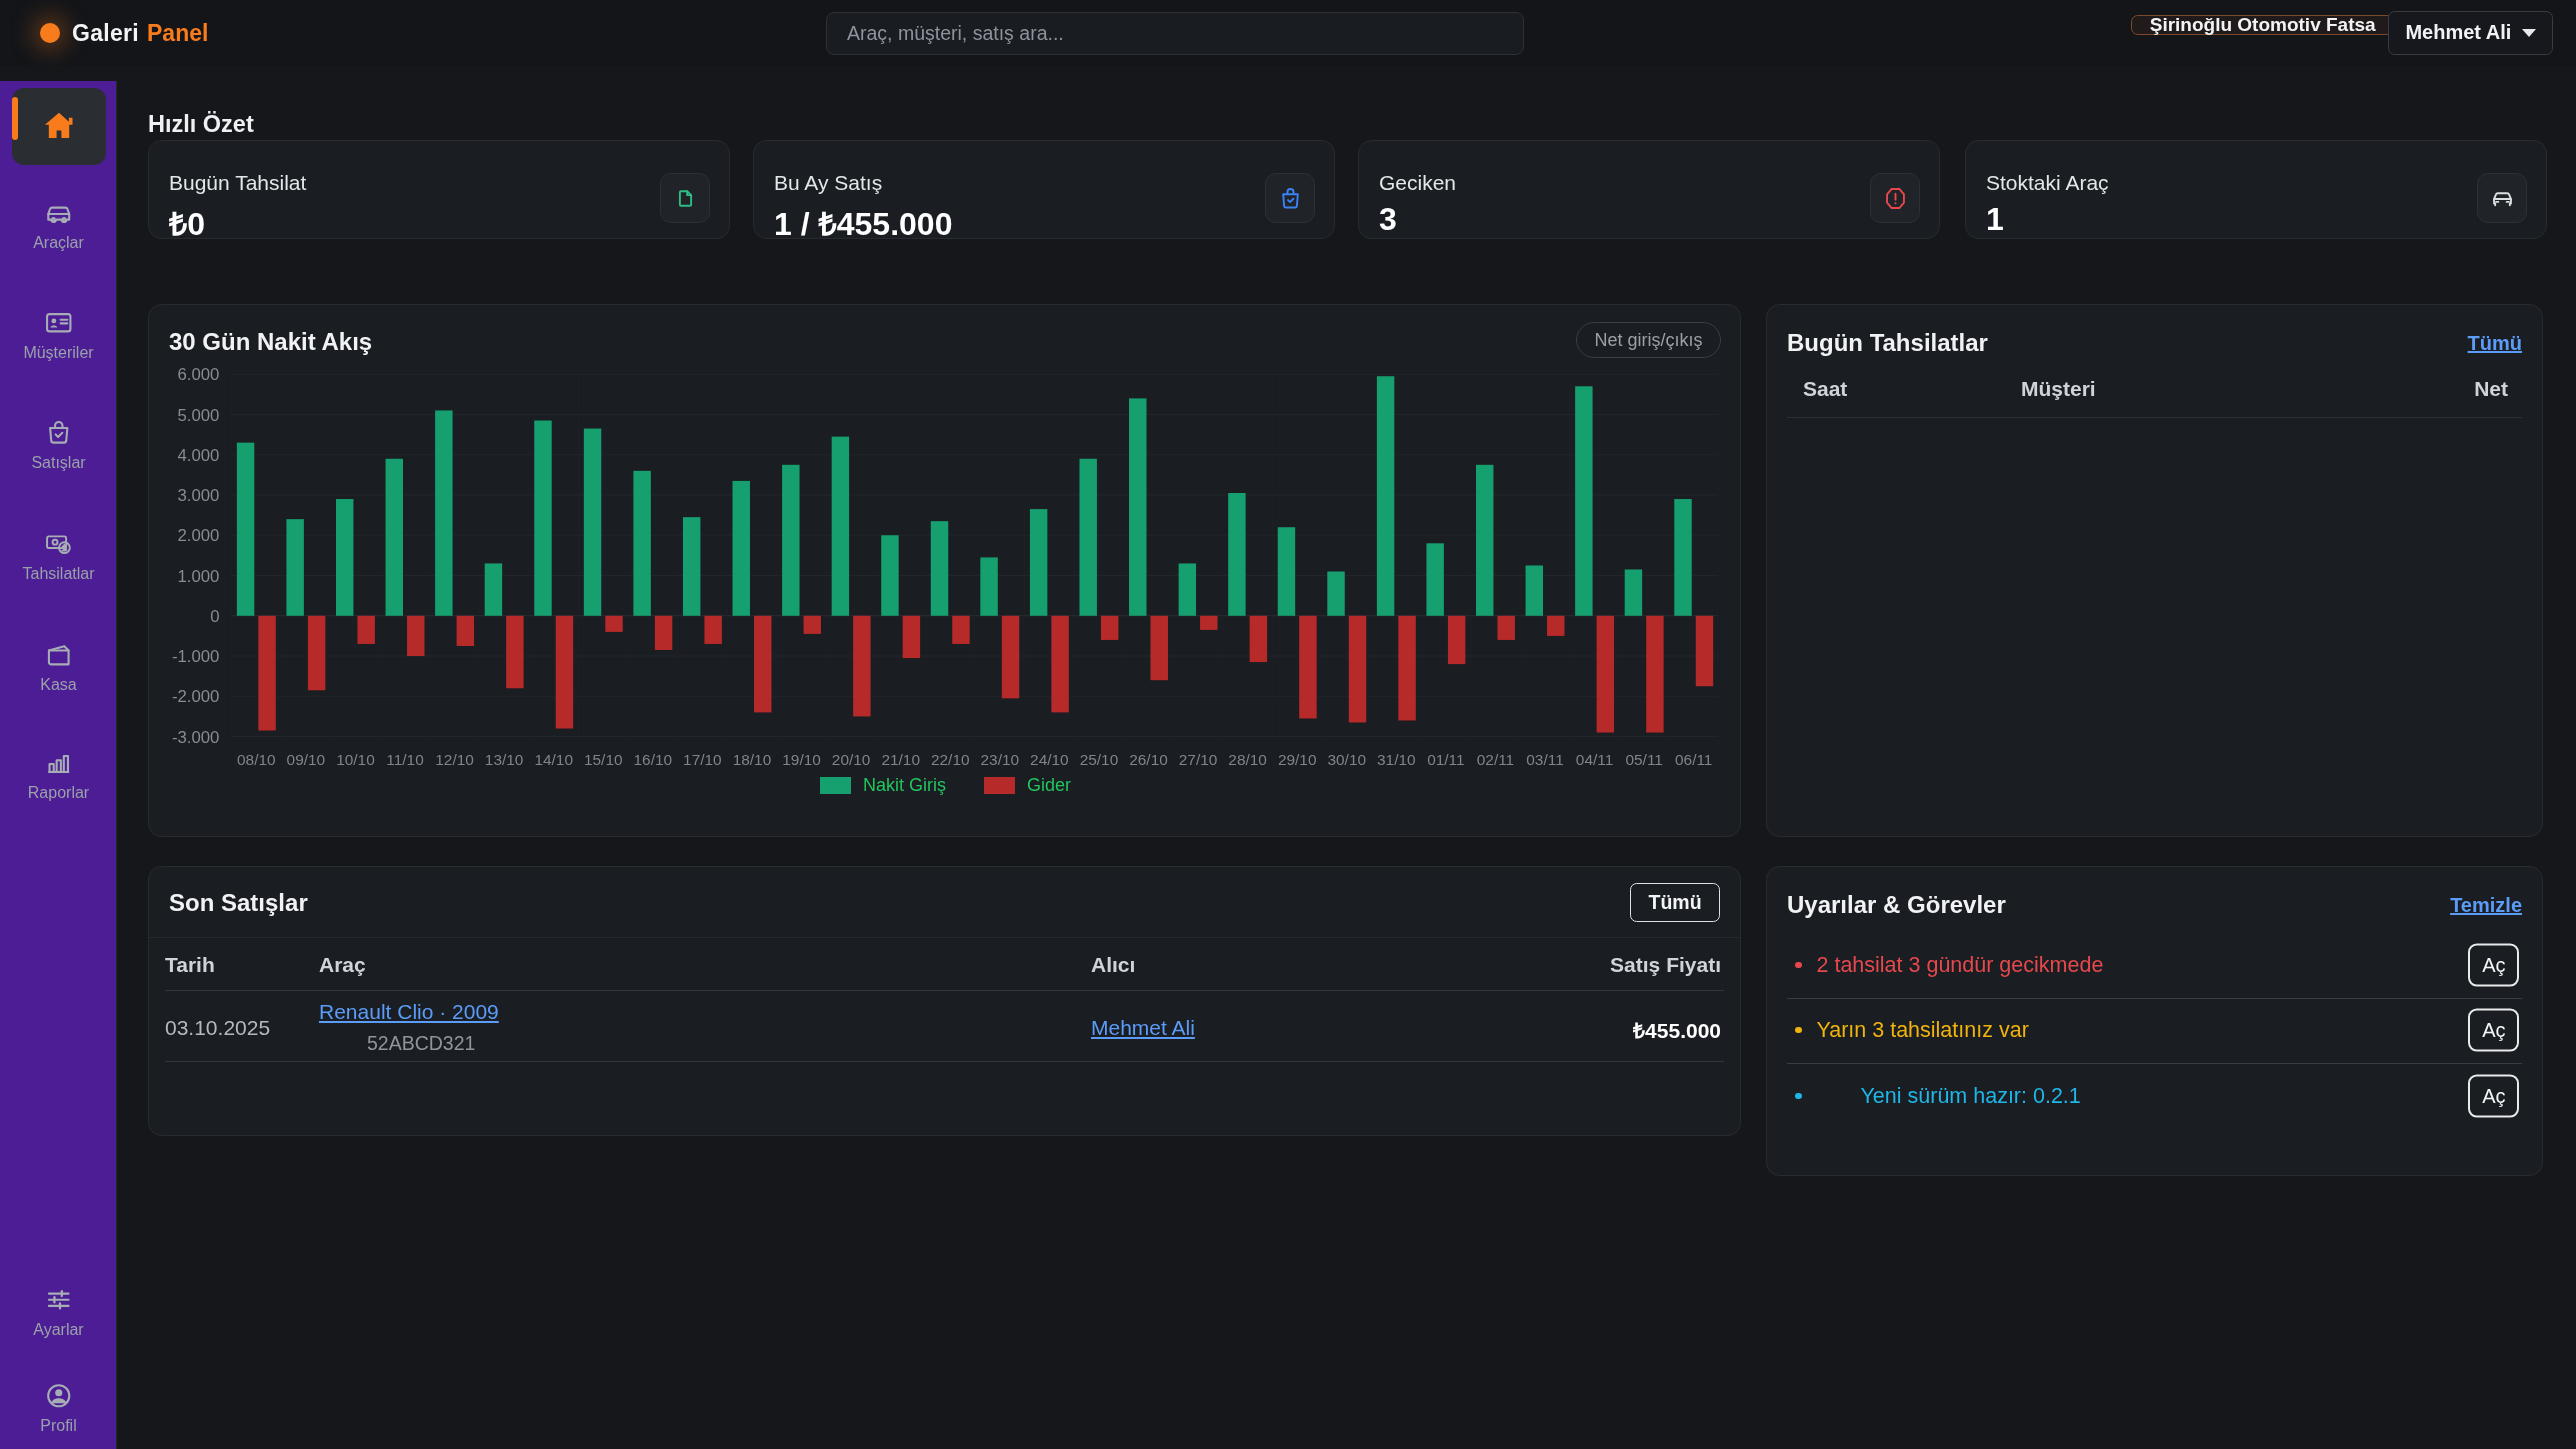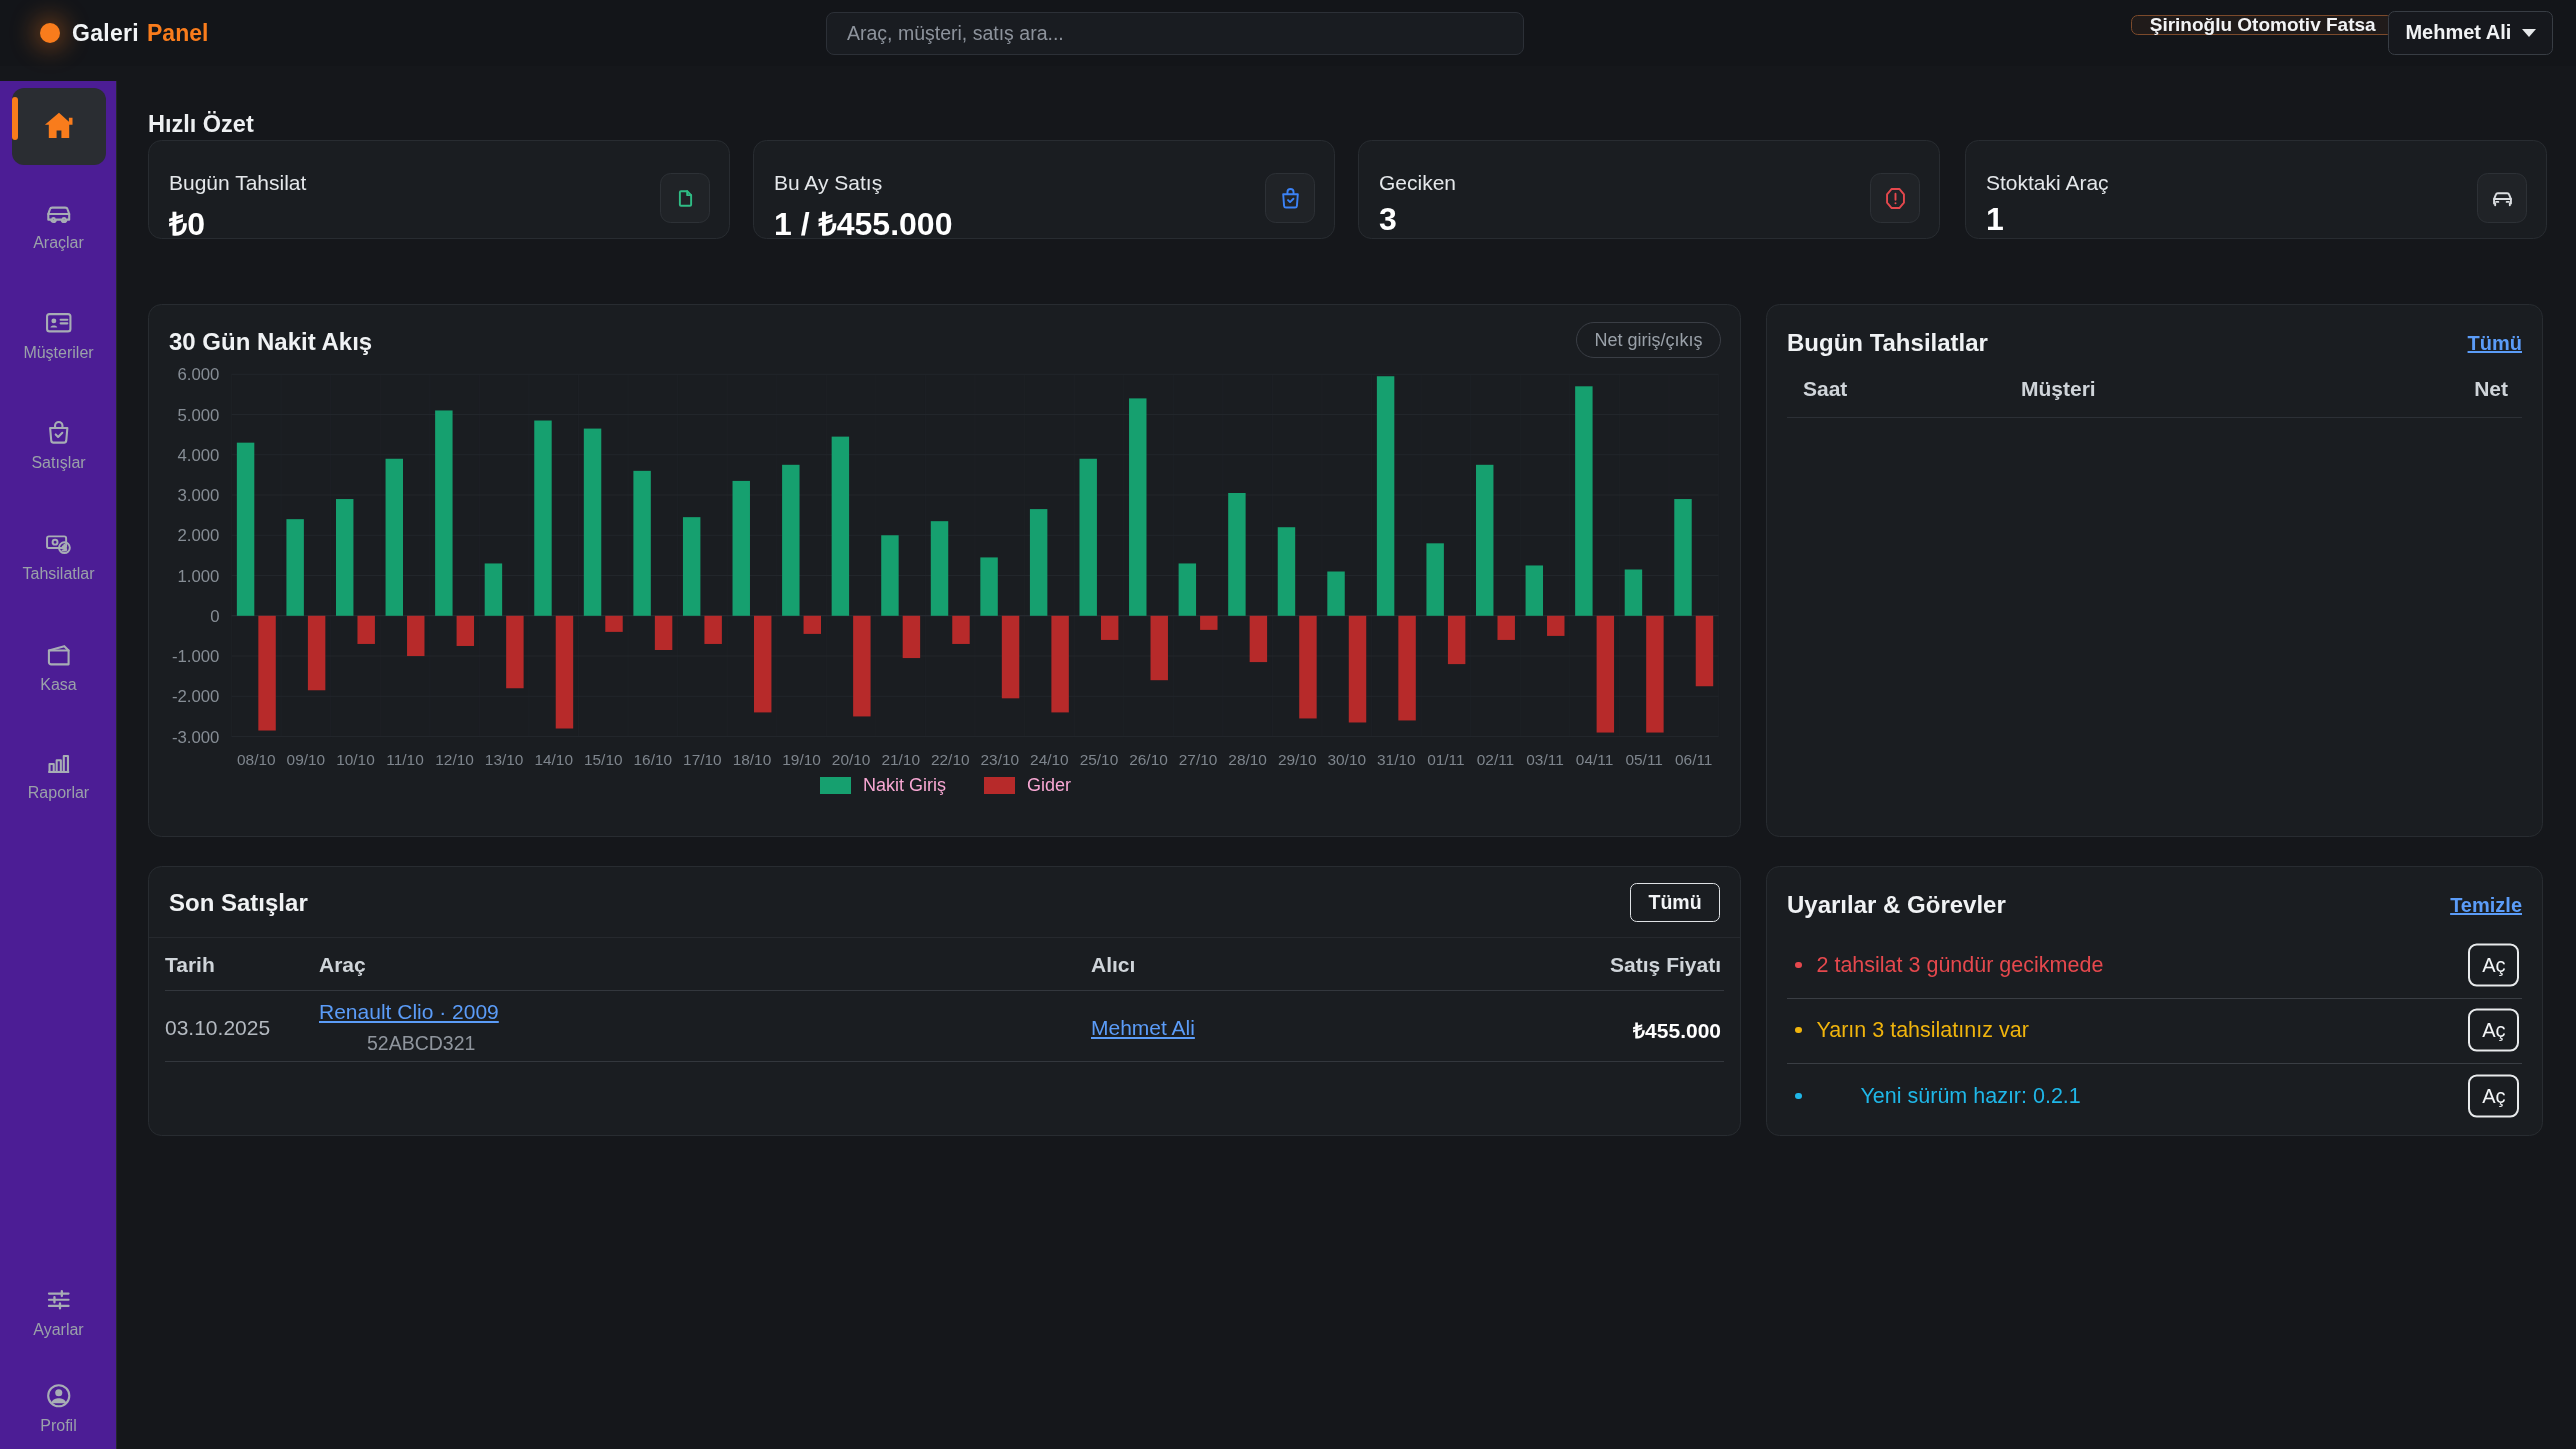--- a/index.html
+++ b/index.html
@@ -73,21 +73,21 @@
   .panel-title { font-size:24px; font-weight:bold; color:#f0f2f4; }
   .chart-card { left:148px; top:304px; width:1593px; height:533px; }
   .chart-title { position:absolute; left:20px; top:23px; }
   .chart-badge {
     position:absolute; right:19px; top:17.4px; height:36px;
     border:1.3px solid #3a3e45; border-radius:18px; display:flex; align-items:center;
     padding:0 17.4px; font-size:18px; color:#9aa1a9; cursor:pointer;
   }
   #cashflow-svg { position:absolute; left:0; top:0; width:1593px; height:533px; }
   .legend { position:absolute; left:0; top:470px; width:1593px; display:flex; justify-content:center; gap:38px; align-items:center; }
-  .legend-item { display:flex; align-items:center; gap:12px; font-size:18px; color:#f9a8d4; }
+  .legend-item { display:flex; align-items:center; gap:12px; font-size:18px; color:#22c55e; }
   .legend-swatch { width:31px; height:17.4px; }
 
   .today-card { left:1766px; top:304px; width:777px; height:533px; }
   .panel-head { position:absolute; left:20px; right:20px; top:24px; display:flex; justify-content:space-between; align-items:center; }
   .blue-link { color:#5b9cf8; font-size:20px; font-weight:bold; text-decoration:underline; cursor:pointer; }
   .today-cols { position:absolute; left:0; right:0; top:72px; height:32px; }
   .today-col { position:absolute; font-size:21px; font-weight:bold; color:#cfd4d9; }
   .today-divider { position:absolute; left:20px; right:20px; top:112px; height:1.3px; background:#2c3036; }
 
   .sales-card { left:148px; top:866px; width:1593px; height:270px; }
@@ -102,21 +102,21 @@
   .sales-col { position:absolute; font-size:21px; font-weight:bold; color:#cfd4d9; }
   .sales-div2 { position:absolute; left:16px; right:16px; top:123px; height:1.3px; background:#33373d; }
   .sales-row { position:absolute; left:0; right:0; top:125px; height:69px; }
   .cell { position:absolute; font-size:21px; }
   .cell-date { color:#b3b9c0; top:24px; }
   .cell-link { color:#5b9cf8; text-decoration:underline; cursor:pointer; }
   .cell-plate { color:#8f959d; font-size:19.5px;margin-left:48px; }
   .cell-price { color:#ffffff; font-weight:bold; }
   .sales-div3 { position:absolute; left:16px; right:16px; top:194px; height:1.3px; background:#33373d; }
 
-  .alerts-card { left:1766px; top:866px; width:777px; height:270px; }
+  .alerts-card { left:1766px; top:866px; width:777px; height:310px; }
   .alert-row { position:absolute; left:20px; right:20px; height:64px; display:flex; align-items:center; }
   .alert-dot { width:6.7px; height:6.7px; border-radius:50%; margin:0 14.8px 0 8px; flex:none; }
   .alert-text { font-size:21.5px; }
   .ac-btn {
     position:absolute; right:2.7px; top:50%; transform:translateY(-50%);
     width:51px; height:43px; border:2px solid #e8eaec; border-radius:8.7px;
     background:transparent; color:#f4f6f8; font-size:20px; cursor:pointer;
     display:flex; align-items:center; justify-content:center; font-family:"Liberation Sans", sans-serif;
   }
   .alert-div { position:absolute; left:20px; right:20px; height:1.3px; background:#3a3e44; }

